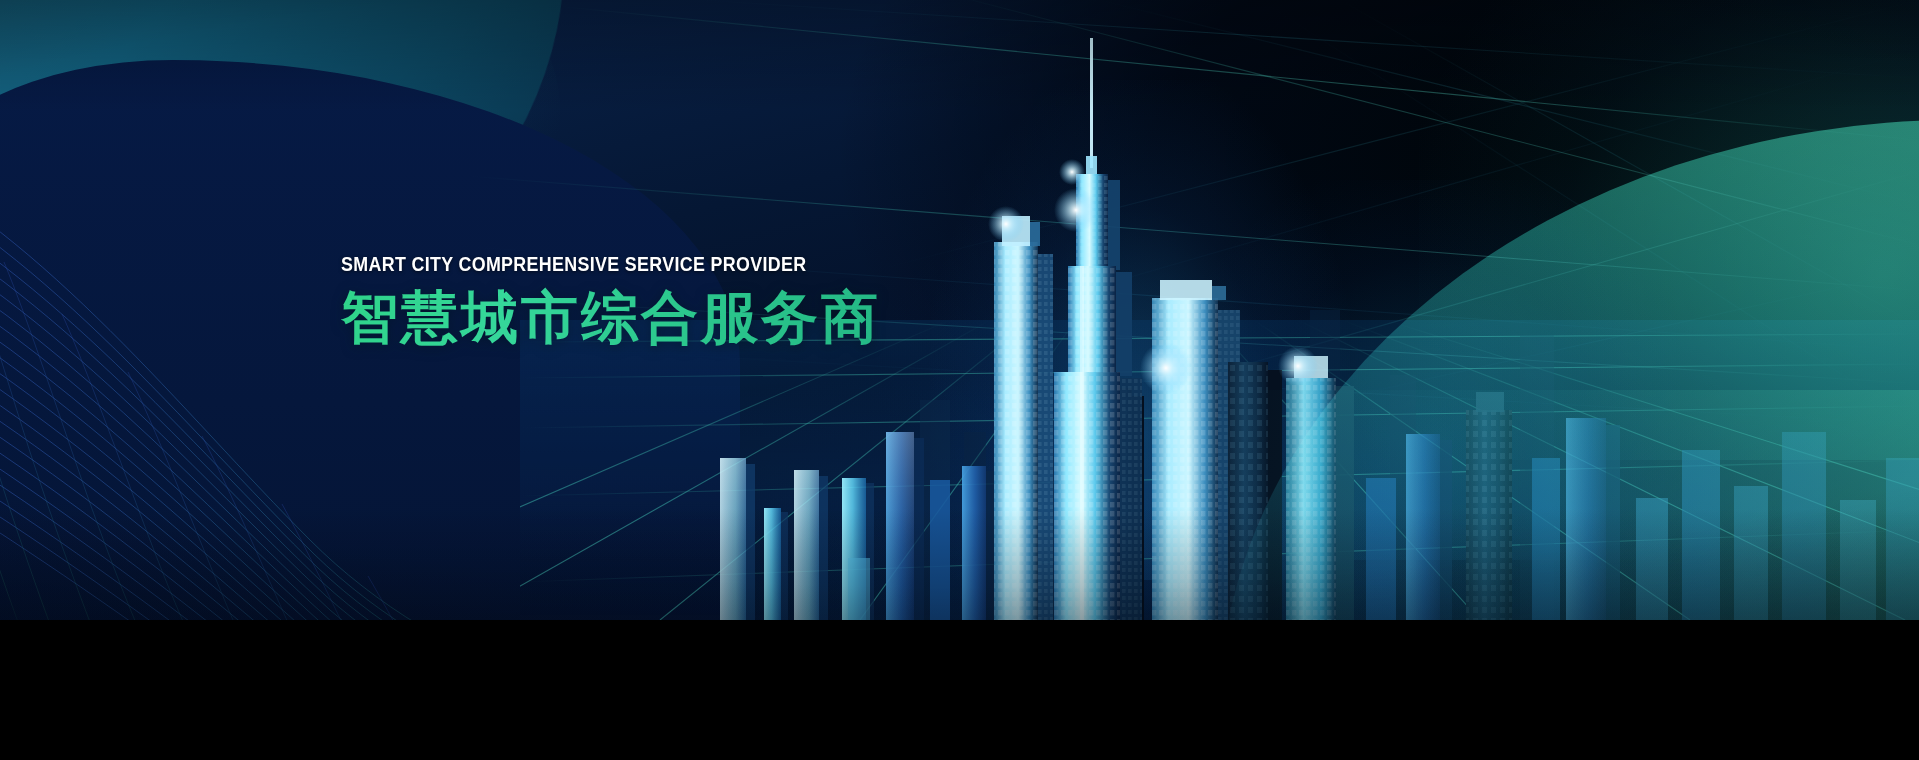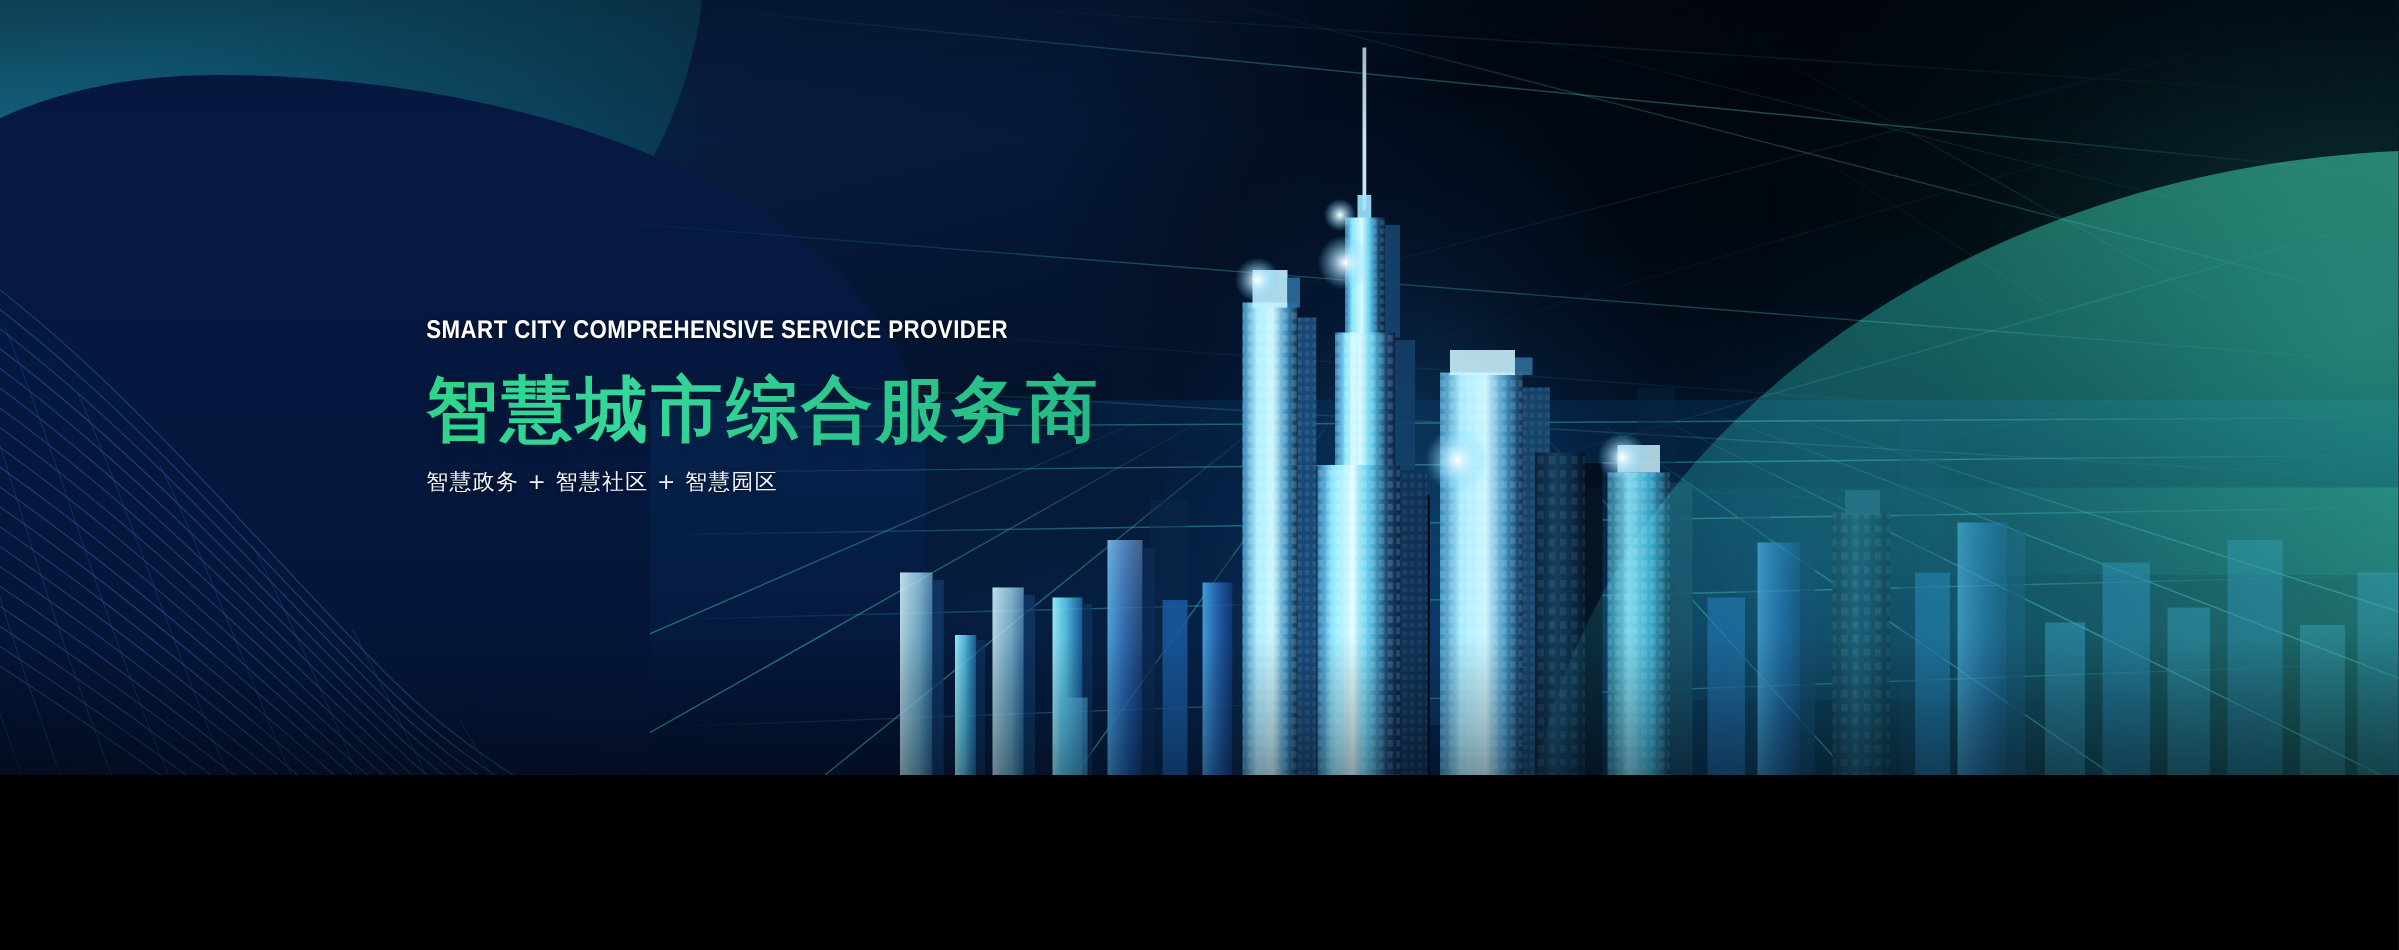--- a/index.html
+++ b/index.html
@@ -131,21 +131,21 @@
     font-size:20.5px;
     letter-spacing:.4px;
     color:#ffffff;
     transform:scaleX(.87);
     transform-origin:left center;
     white-space:nowrap;
     text-shadow:0 1px 4px rgba(0,0,0,.65);
     line-height:1.1;
   }
   .headline {
-    margin-top:21px;
+    margin-top:10px;
     font-family:"DejaVu Sans","Liberation Sans", sans-serif;
     font-weight:700;
     font-size:57px;
     line-height:1.12;
     letter-spacing:3px;
     white-space:nowrap;
     background:linear-gradient(100deg,#2fd38a 0%, #35d79a 30%, #2cc98e 60%, #24b985 100%);
     -webkit-background-clip:text;
     background-clip:text;
     color:transparent;
@@ -521,16 +521,15 @@
 
   <div class="green-wave2"></div>
   <div class="green-wave"></div>
   <div class="bottom-green-haze"></div>
 
   <div class="vignette"></div>
 
   <div class="text-block">
     <div class="eyebrow">SMART CITY COMPREHENSIVE SERVICE PROVIDER</div>
     <div class="headline">智慧城市综合服务商</div>
-    <div class="tagline">智慧政务 + 智慧社区 + 智慧园区</div>
   </div>
 
 </div>
 
 </body></html>

